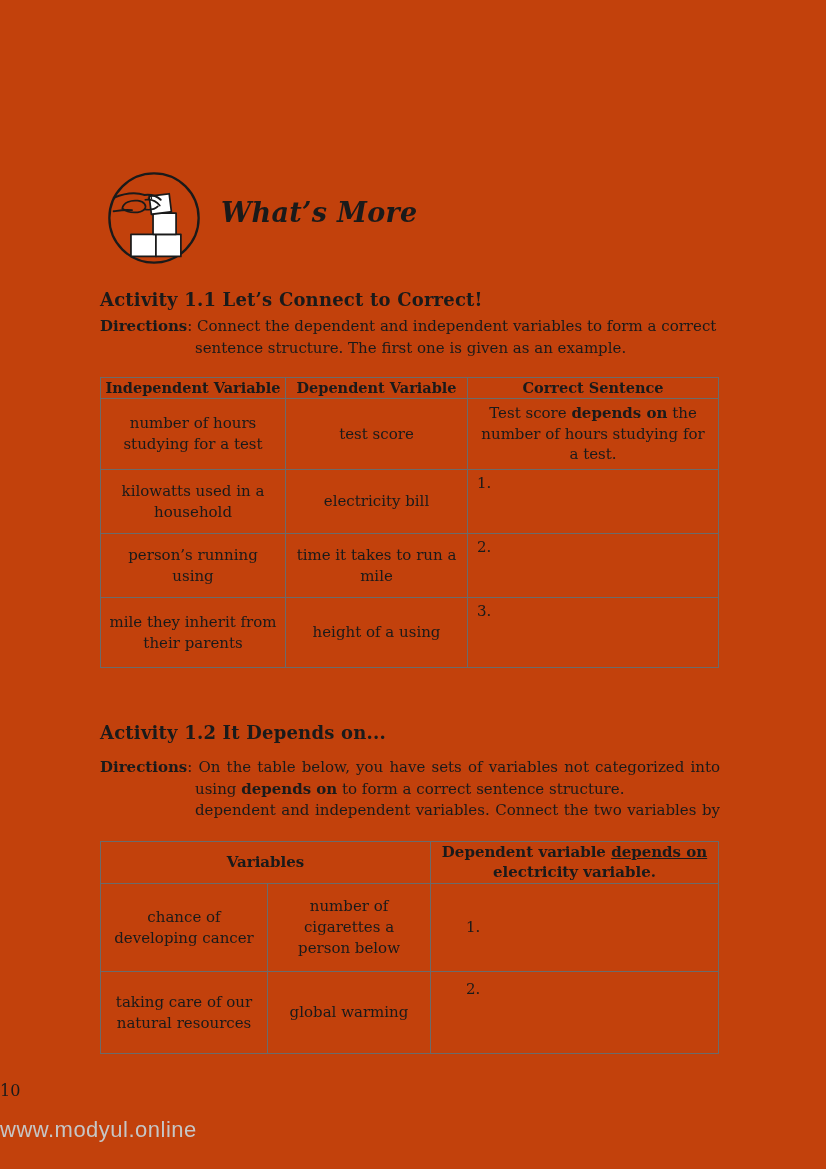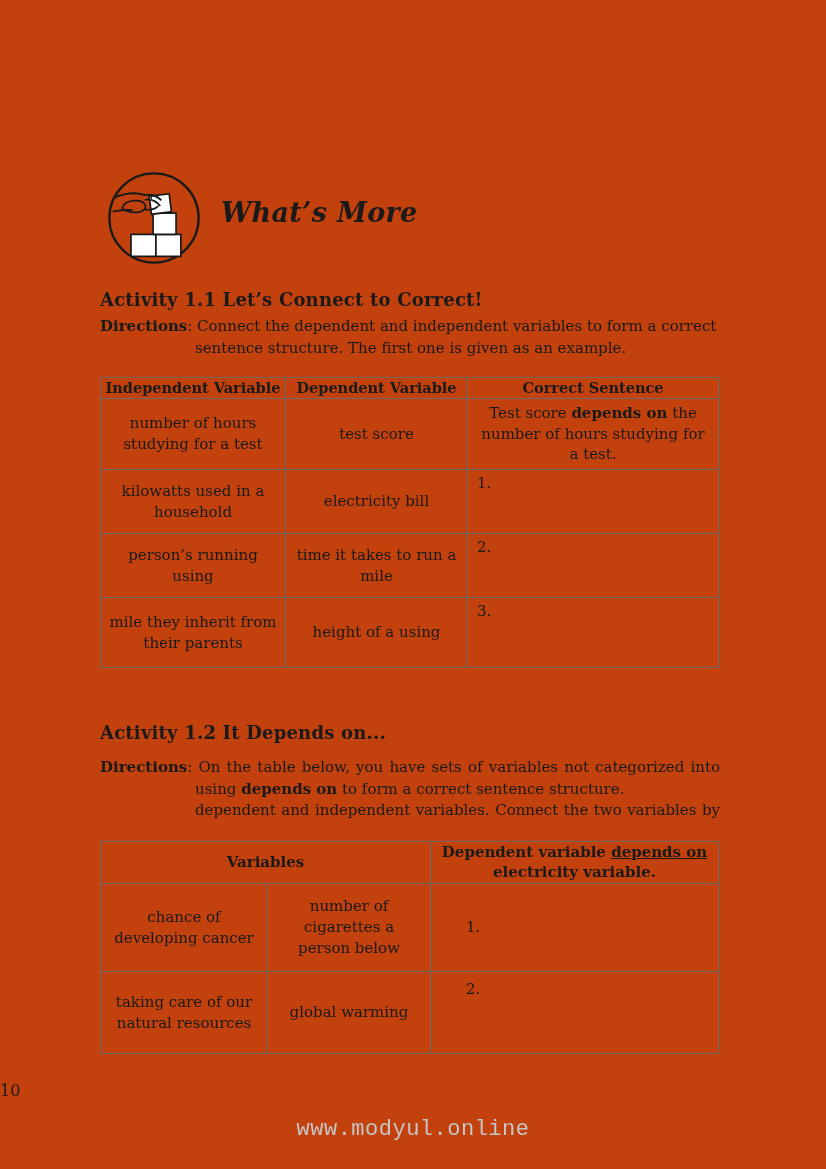--- a/index.html
+++ b/index.html
@@ -29,22 +29,22 @@
   #table2 th { white-space:normal; font-size:15px; line-height:1.3; padding:1px 6px; }
   td.c { text-align:center; vertical-align:middle; padding:4px 8px; }
   td.ans { text-align:left; vertical-align:top; padding:3px 4px 0 9px; }
   td.ans2 { text-align:left; padding-left:35px; }
   td.ans2.top { vertical-align:top; padding-top:7px; }
   td.ans2.mid { vertical-align:middle; }
   .bold { font-weight:bold; }
   .bold-ul { font-weight:bold; text-decoration:underline; }
   .page-num { position:absolute; left:0; top:1081px; width:100%; text-align:left; font-size:16px; }
   .watermark {
-    position:absolute; left:0; top:1117px; width:100%; text-align:center;
-    font-family:Liberation Mono, monospace; font-size:22px; color:#c6c6c6; letter-spacing:0.5px;
+    position:absolute; left:0; top:1117px; width:100%; 
+    font-family:Liberation Sans, sans-serif; font-size:22px; color:#c6c6c6; letter-spacing:0.5px;
   }
 </style>
 </head>
 <body>
 
 <div class="page">
 
   <div class="icon-wrap">
     <svg viewBox="0 0 100 100" width="96" height="96" fill="none" stroke="#1a1a1a" stroke-linecap="round" stroke-linejoin="round">
       <circle cx="50" cy="50" r="46.5" stroke-width="2.4"></circle>

